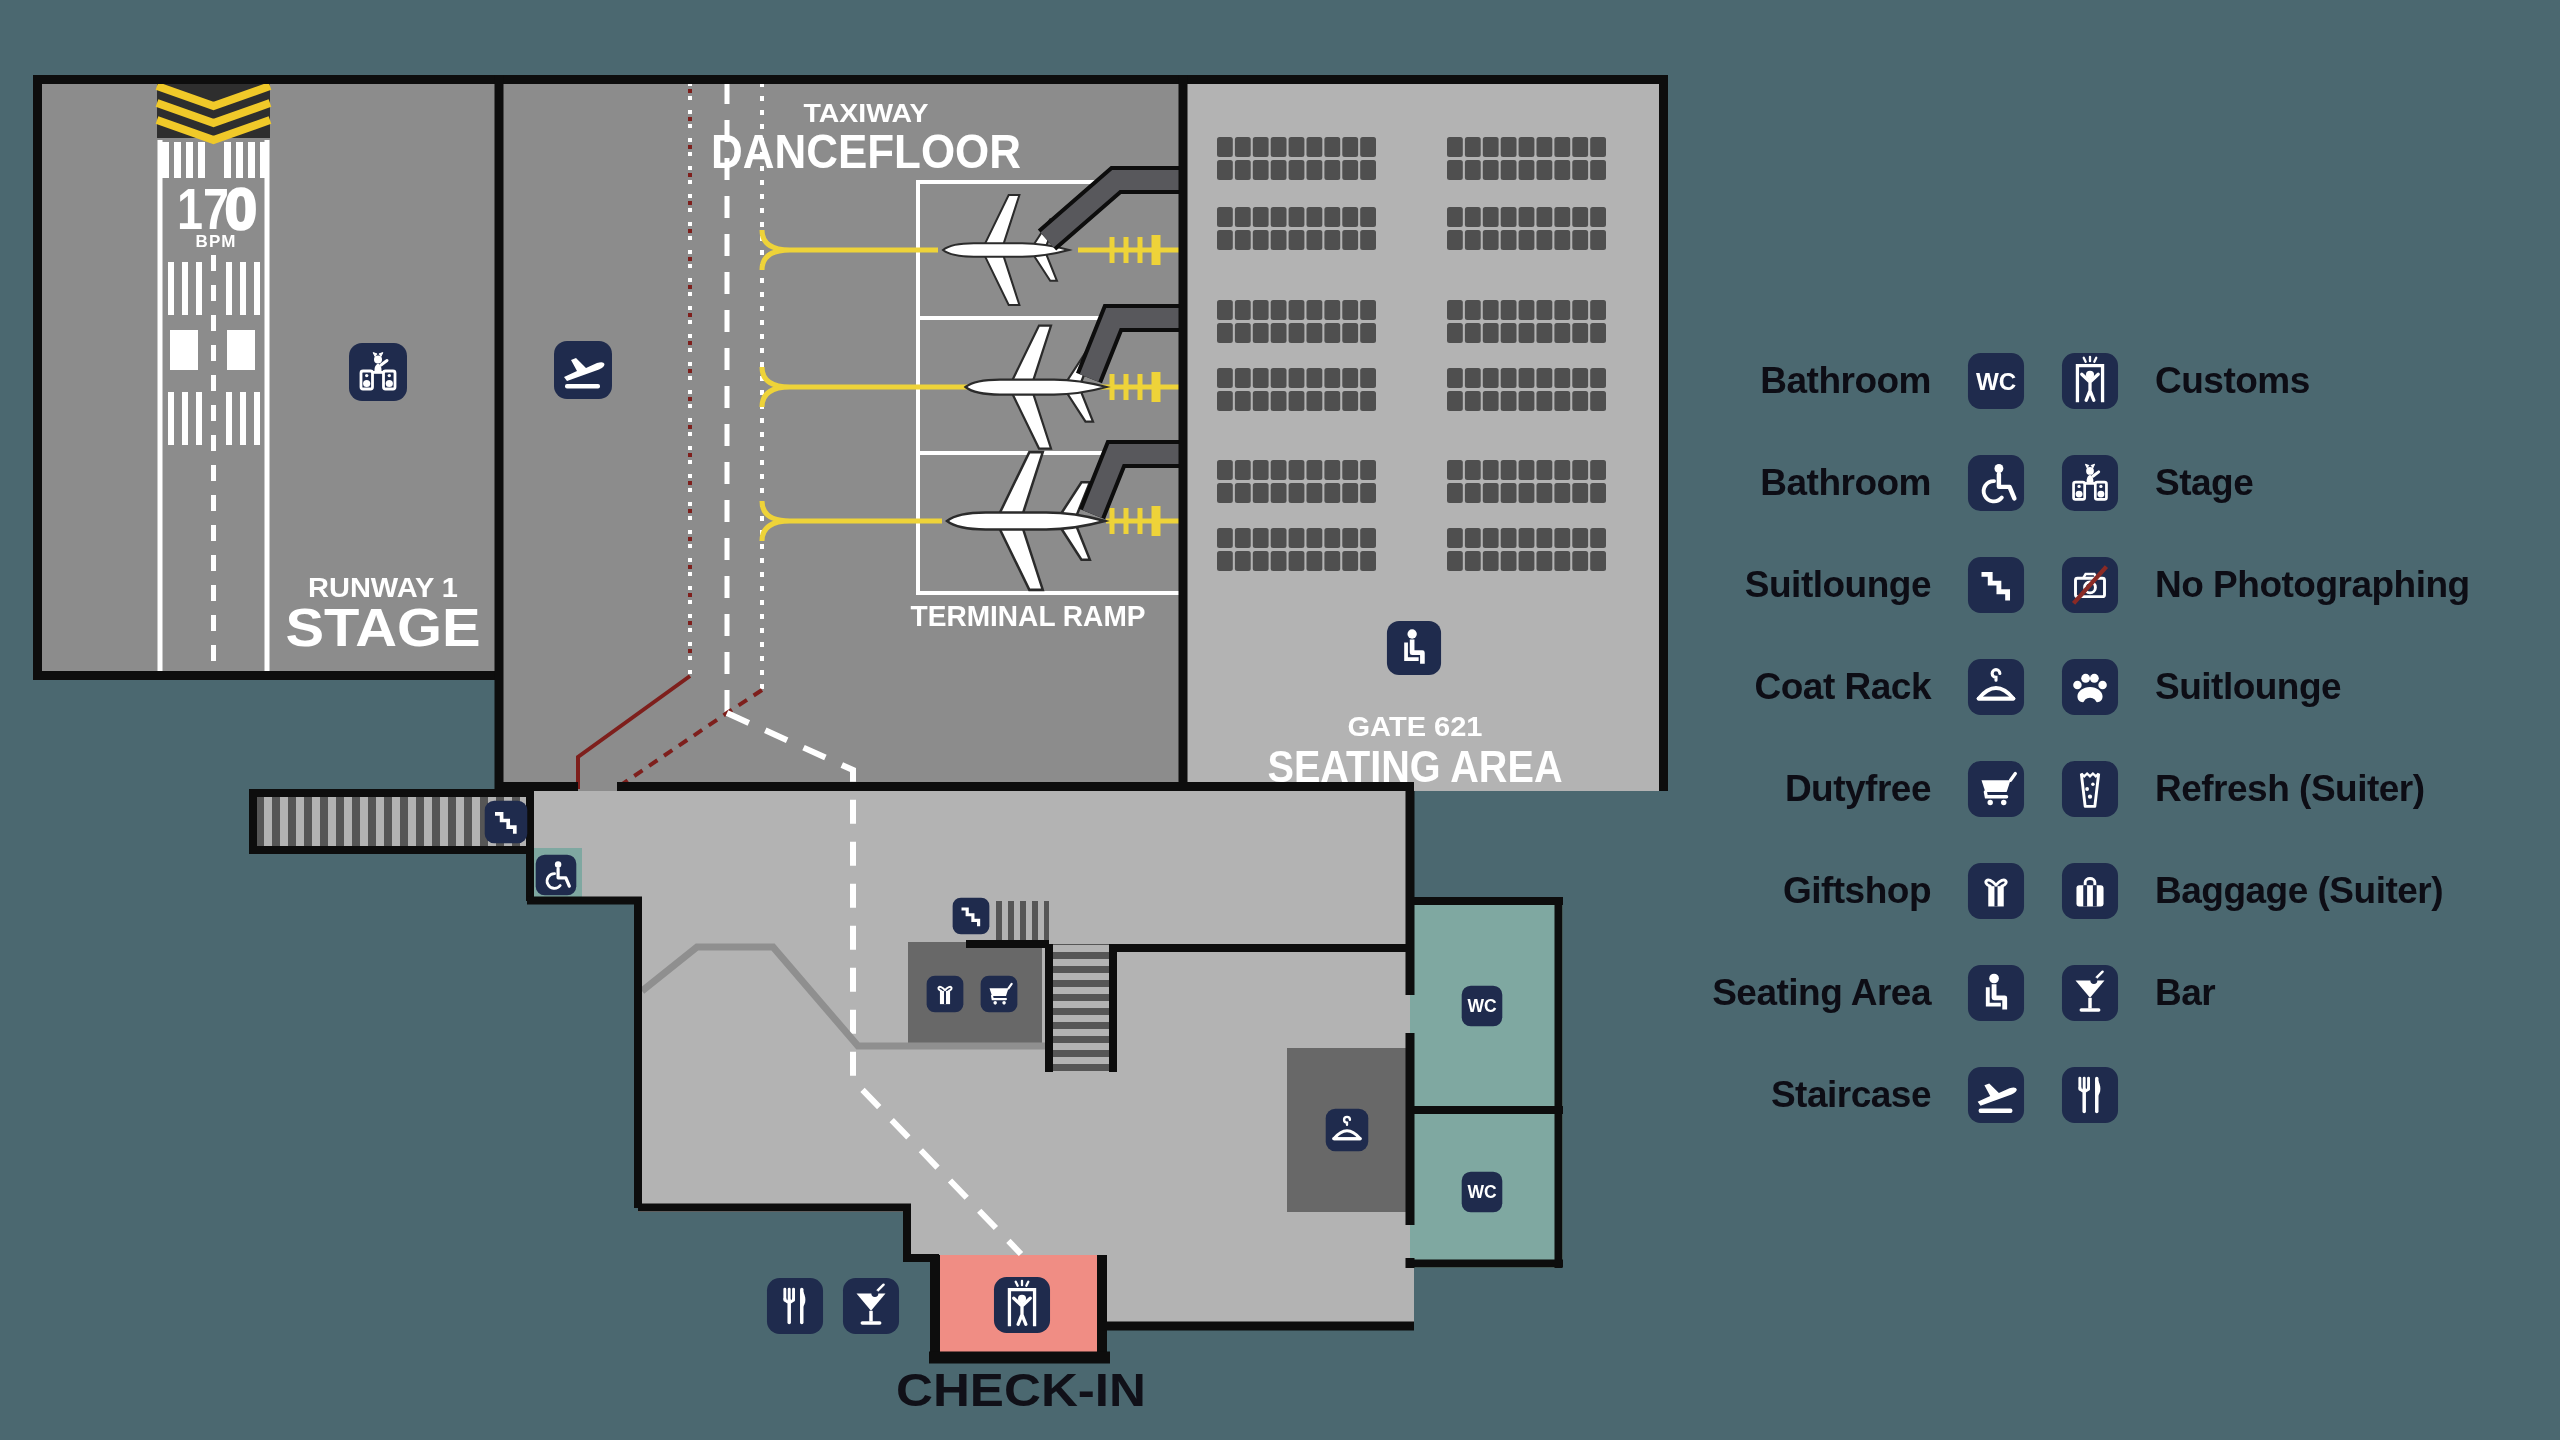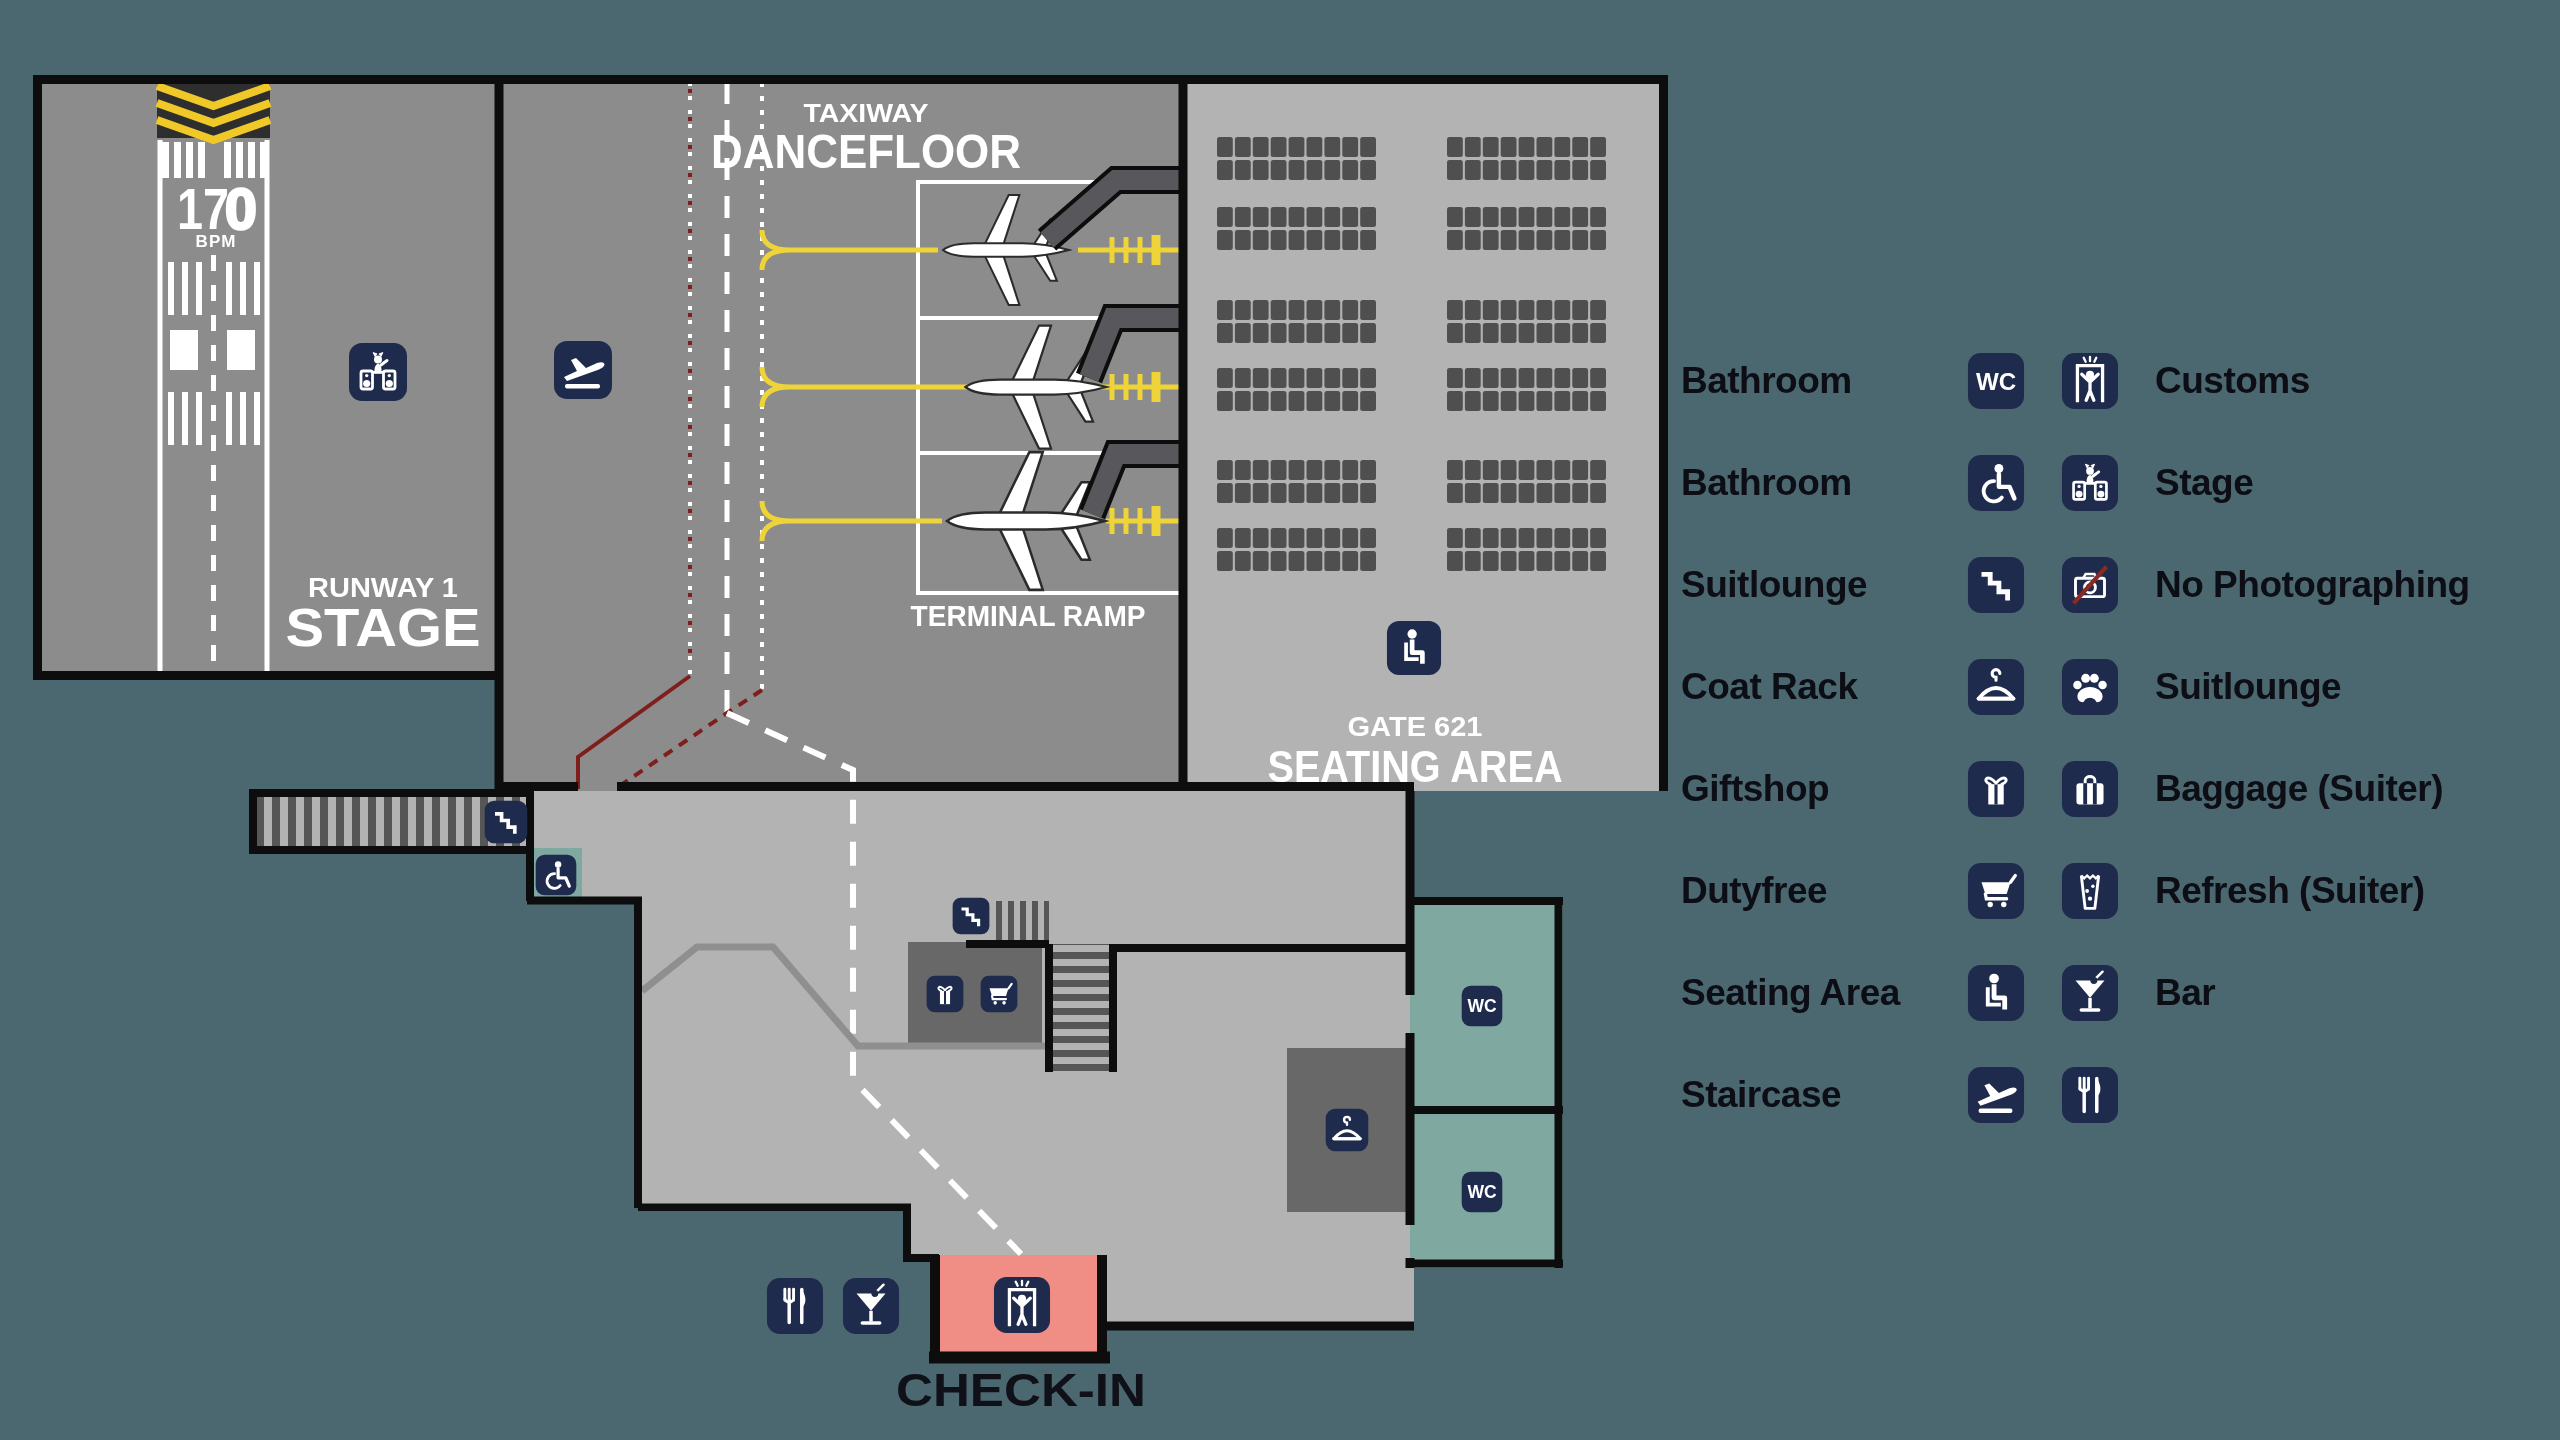--- a/index.html
+++ b/index.html
@@ -14,21 +14,21 @@
   .darklabel{fill:#101018;}
   #legend{
     position:absolute;left:1681px;top:330px;width:860px;
   }
   .lrow{
     display:grid;grid-template-columns:250px 58px 58px auto;
     column-gap:36px;align-items:center;height:102px;
   }
   .llabel{
     font-size:37px;font-weight:bold;color:#0d0d15;
-    text-align:left;letter-spacing:-0.5px;white-space:nowrap;
+    text-align:right;letter-spacing:-0.5px;white-space:nowrap;
   }
   .llabel.right{text-align:left;}
   .licon{width:58px;height:58px;display:block;}
 </style>
 </head>
 <body>
 
 <svg id="map-svg" width="2560" height="1440" viewBox="0 0 2560 1440" xmlns="http://www.w3.org/2000/svg">
   <defs>
     <pattern id="stairV" width="16" height="10" patternUnits="userSpaceOnUse">
@@ -575,40 +575,40 @@
       <span class="llabel">Coat Rack</span>
       <svg class="licon" viewBox="0 0 60 60">
         <use href="#sym-hanger"></use>
       </svg>
       <svg class="licon" viewBox="0 0 60 60">
         <use href="#sym-paw"></use>
       </svg>
       <span class="llabel right">Suitlounge</span>
     </div>
     <div class="lrow">
+      <span class="llabel">Dutyfree</span>
+      <svg class="licon" viewBox="0 0 60 60">
+        <use href="#sym-cart"></use>
+      </svg>
+      <svg class="licon" viewBox="0 0 60 60">
+        <use href="#sym-glass"></use>
+      </svg>
+      <span class="llabel right">Refresh (Suiter)</span>
+    </div>
+    <div class="lrow">
       <span class="llabel">Giftshop</span>
       <svg class="licon" viewBox="0 0 60 60">
         <use href="#sym-gift"></use>
       </svg>
       <svg class="licon" viewBox="0 0 60 60">
         <use href="#sym-suitcase"></use>
       </svg>
       <span class="llabel right">Baggage (Suiter)</span>
     </div>
     <div class="lrow">
-      <span class="llabel">Dutyfree</span>
-      <svg class="licon" viewBox="0 0 60 60">
-        <use href="#sym-cart"></use>
-      </svg>
-      <svg class="licon" viewBox="0 0 60 60">
-        <use href="#sym-glass"></use>
-      </svg>
-      <span class="llabel right">Refresh (Suiter)</span>
-    </div>
-    <div class="lrow">
       <span class="llabel">Seating Area</span>
       <svg class="licon" viewBox="0 0 60 60">
         <use href="#sym-seat"></use>
       </svg>
       <svg class="licon" viewBox="0 0 60 60">
         <use href="#sym-martini"></use>
       </svg>
       <span class="llabel right">Bar</span>
     </div>
     <div class="lrow">

